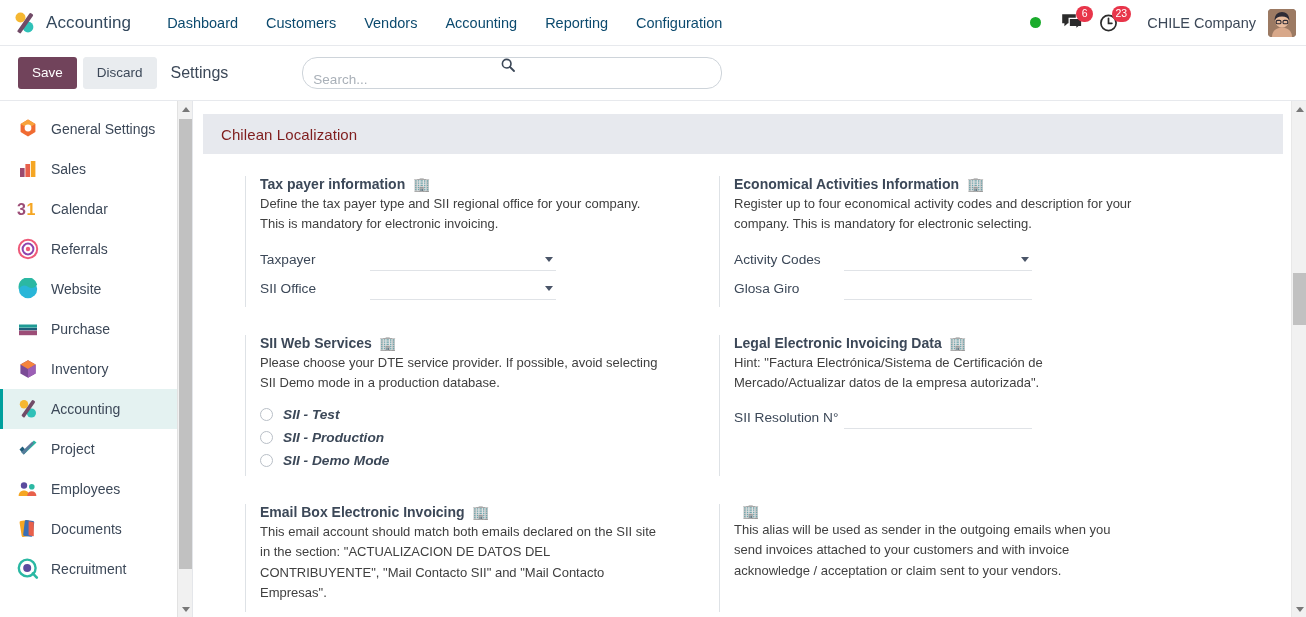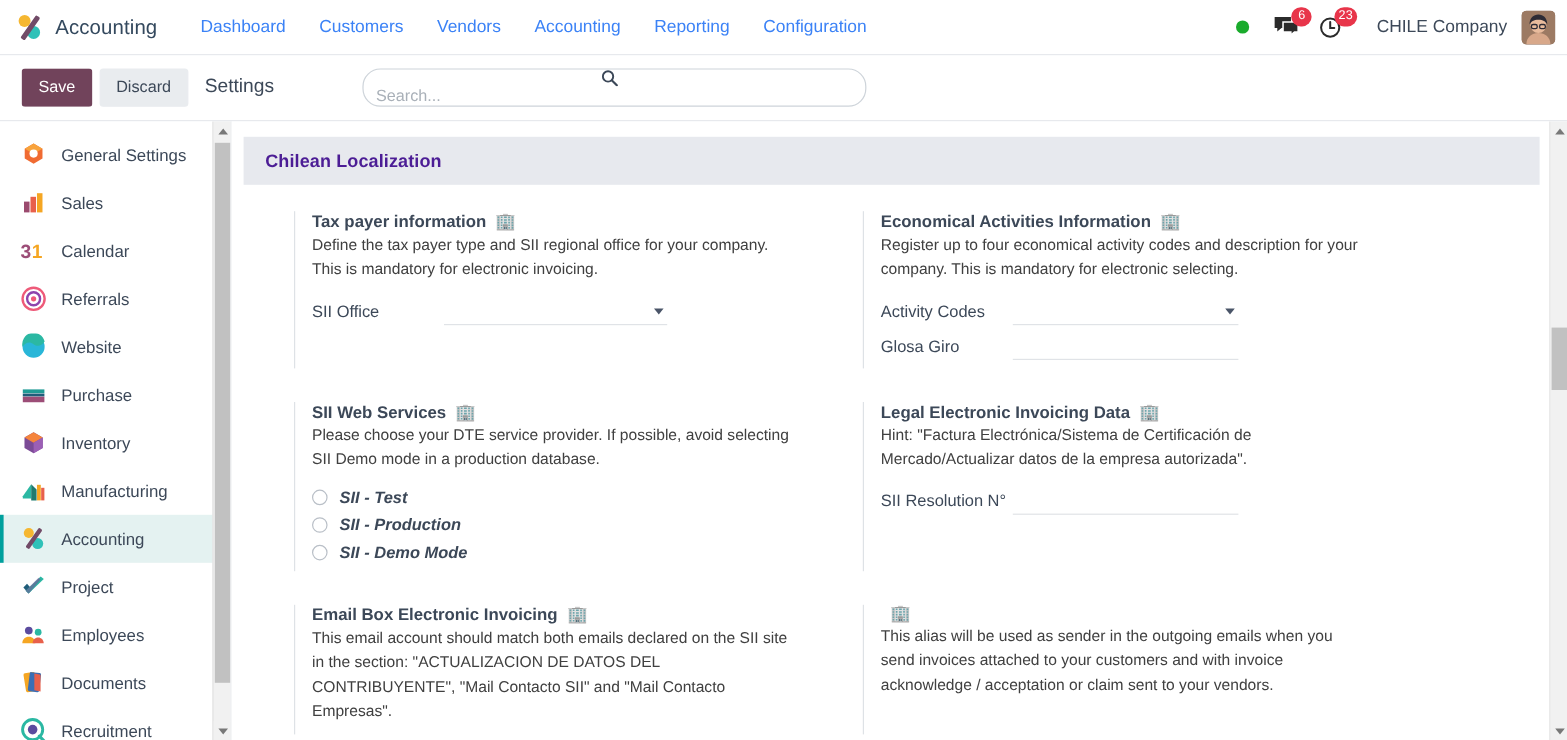--- a/index.html
+++ b/index.html
@@ -28,21 +28,21 @@
   .brand-logo {
     width: 26px; height: 26px; position: relative; margin-right: 8px;
     flex: 0 0 26px;
   }
   .brand-name {
     font-size: 17px; color: #34495e; letter-spacing: .1px;
     white-space: nowrap;
   }
   .nav-links { display: flex; align-items: center; height: 46px; margin-left: 18px; }
   .nav-link {
-    font-size: 14.5px; color: #3b82f6;
+    font-size: 14.5px; color: #0c4a6e;
     padding: 0 14px; height: 46px; line-height: 46px;
     cursor: pointer; white-space: nowrap;
   }
 
   .nav-right {
     margin-left: auto; display: flex; align-items: center;
     padding-right: 10px; height: 46px; gap: 2px;
   }
   .status-dot {
     width: 11px; height: 11px; border-radius: 50%;
@@ -172,21 +172,21 @@
 
   .section-band {
     margin: 0 0 0 10px;
     width: 1080px;
     background: #e7e9ee;
     height: 40px;
     display: flex; align-items: center;
     padding-left: 18px;
   }
   .section-band-title {
-    font-size: 15px; font-weight: bold; color: #4c1d95;
+    font-size: 15px; font-weight: normal; color: #7f1d1d;
     letter-spacing: .1px;
   }
 
   .settings-grid {
     display: flex; flex-wrap: wrap;
     padding: 22px 0 0 52px;
     width: 1100px;
   }
   .setting-col {
     width: 474px;
@@ -413,31 +413,20 @@
         <span class="sb-ico">
           <svg width="22" height="22" viewBox="0 0 22 22">
             <path d="M11 2.2l7.6 4.4v8.8L11 19.8l-7.6-4.4V6.6z" fill="#7b4b96"></path>
             <path d="M11 2.2l7.6 4.4L11 11 3.4 6.6z" fill="#f5843c"></path>
             <path d="M11 11l7.6-4.4v8.8L11 19.8z" fill="#9c5fb5"></path>
           </svg>
         </span>
         <span class="sb-label">Inventory</span>
       </div>
 
-      <div class="sb-item">
-        <span class="sb-ico">
-          <svg width="22" height="22" viewBox="0 0 22 22">
-            <path d="M2 15.5l7-10v12H2z" fill="#2bb8a3"></path>
-            <path d="M9 5.5l4.5 4.5v9H9z" fill="#1f7a6e"></path>
-            <rect x="13.8" y="6" width="3.2" height="13" fill="#f5a623"></rect>
-            <rect x="17.3" y="8.5" width="2.7" height="10.5" fill="#e8604b"></rect>
-          </svg>
-        </span>
-        <span class="sb-label">Manufacturing</span>
-      </div>
 
       <div class="sb-item active">
         <span class="sb-ico">
           <svg width="22" height="22" viewBox="0 0 22 22">
             <circle cx="7" cy="6.2" r="4.2" fill="#f5b731"></circle>
             <circle cx="14.4" cy="15" r="4.6" fill="#2fc1b8"></circle>
             <rect x="9.3" y="0.8" width="3.6" height="19.6" rx="1.1" fill="#714b67" transform="rotate(35 11 11)"></rect>
           </svg>
         </span>
         <span class="sb-label">Accounting</span>
@@ -511,20 +500,26 @@
 
         <div class="settings-grid">
 
           <div class="setting-col">
             <div class="setting-title">
               <span>Tax payer information</span>
               <span class="company-icon">🏢</span>
             </div>
             <div class="setting-desc">Define the tax payer type and SII regional office for your company. This is mandatory for electronic invoicing.</div>
             <div class="field-rows">
+              <div class="field-row">
+                <span class="field-label">Taxpayer</span>
+                <span class="field-ctrl">
+                  <span class="caret"></span>
+                </span>
+              </div>
               <div class="field-row">
                 <span class="field-label">SII Office</span>
                 <span class="field-ctrl">
                   <span class="caret"></span>
                 </span>
               </div>
             </div>
           </div>
 
           <div class="setting-col">

